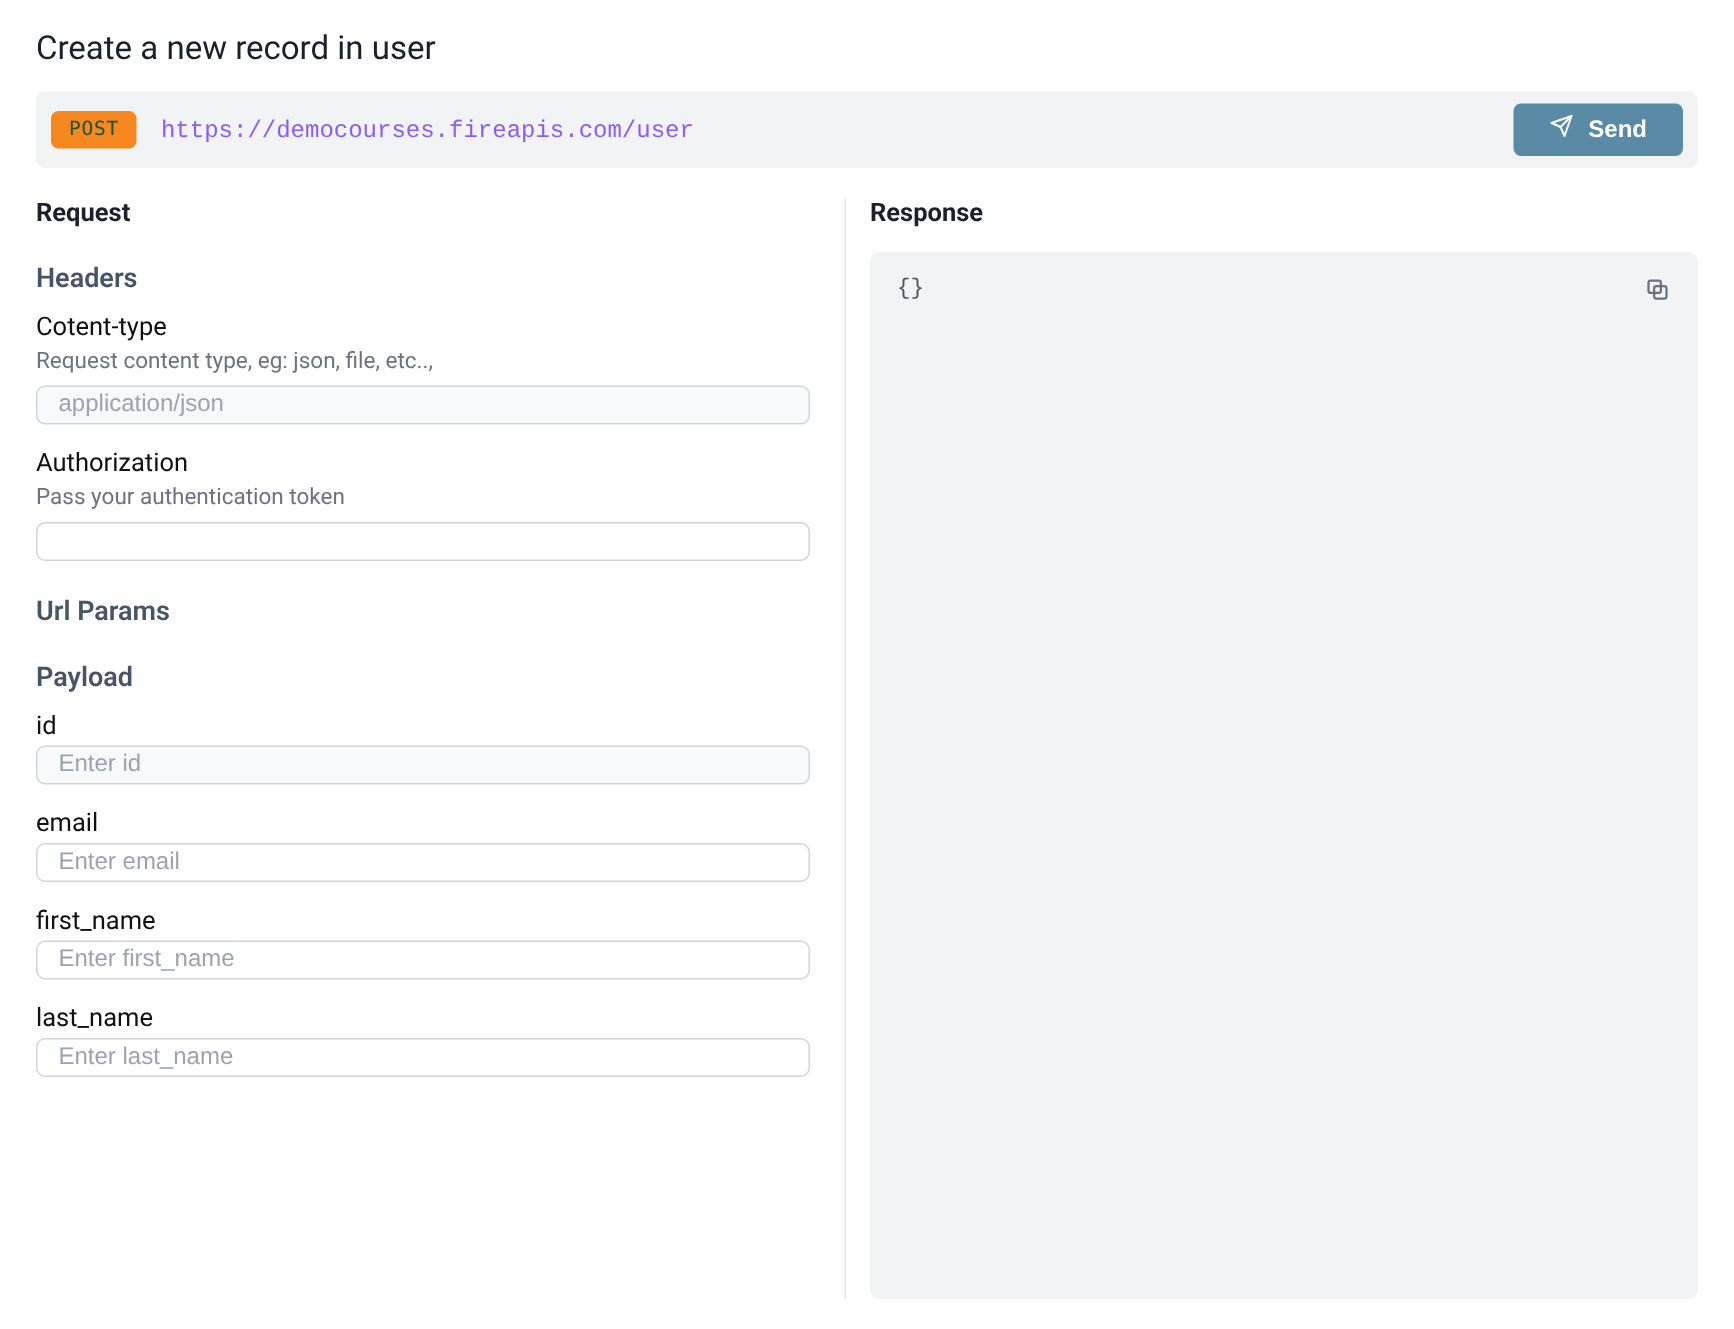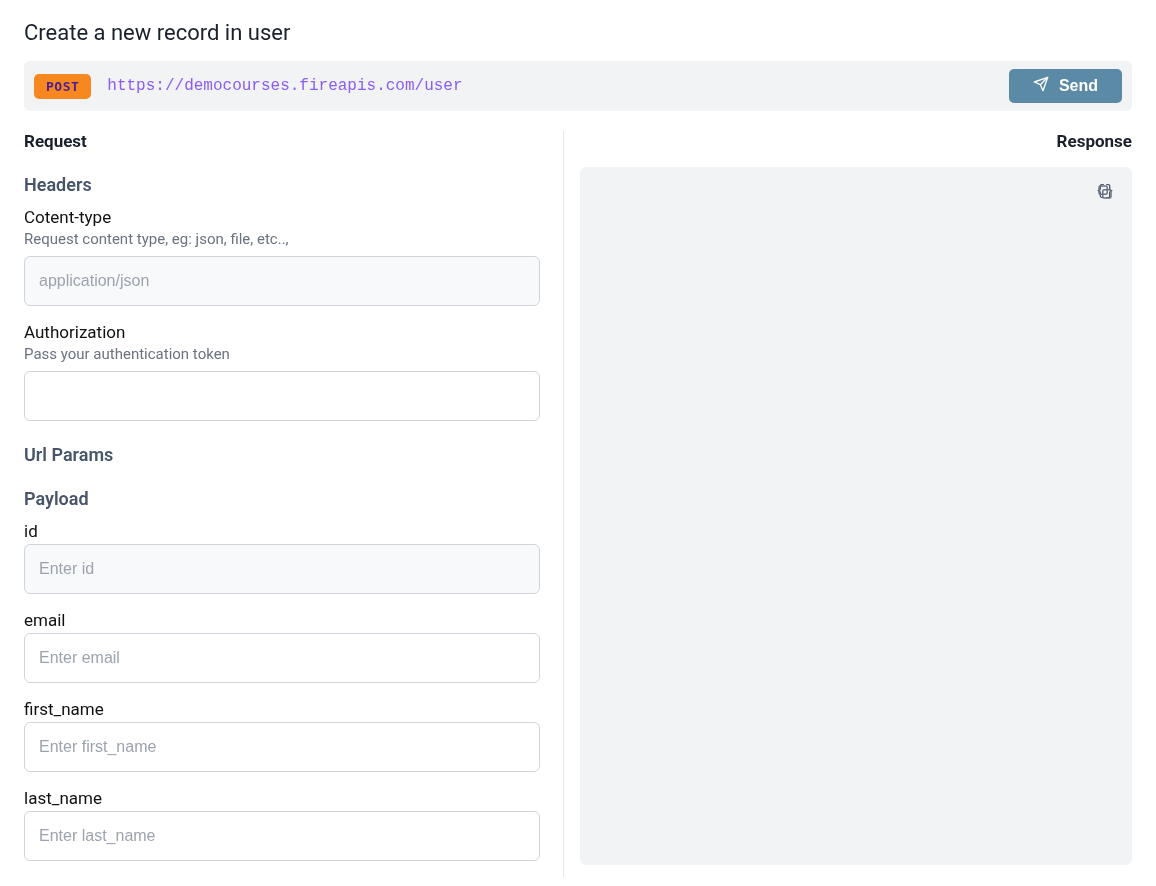--- a/index.html
+++ b/index.html
@@ -22,22 +22,22 @@
     .endpoint-bar {
       display: flex;
       align-items: center;
       background: #f1f3f5;
       border-radius: 6px;
       padding: 8px 10px;
       margin-bottom: 20px;
     }
     .method-badge {
       background: #f6881f;
-      color: #4c1d95;
-      font-weight: 700;
+      color: #14532d;
+      font-weight: 400;
       font-size: 13px;
       letter-spacing: 0.5px;
       padding: 5px 12px;
       border-radius: 5px;
       margin-right: 16px;
       font-family: monospace;
     }
     .endpoint-url {
       font-family: Liberation Mono, monospace;
       font-size: 16px;
@@ -66,21 +66,20 @@
       gap: 0;
     }
     .col-left {
       width: 540px;
       padding-right: 16px;
       border-right: 1px solid #e5e7eb;
     }
     .col-right {
       flex: 1;
       padding-left: 16px;
-      text-align: right;
     }
     .section-title {
       font-size: 17px;
       font-weight: 700;
       margin-bottom: 16px;
     }
     .subsection-title {
       font-size: 18px;
       font-weight: 600;
       color: #475569;
@@ -99,21 +98,21 @@
     .field-hint {
       font-size: 15px;
       color: #6b7280;
       margin-bottom: 8px;
     }
     .text-input {
       width: 100%;
       max-width: 516px;
       border: 1px solid #d1d5db;
       border-radius: 6px;
-      padding: 15px 14px;
+      padding: 3px 14px;
       font-size: 16px;
       background: #fff;
       color: #1a1a1a;
     }
     .text-input.disabled {
       background: #f8f9fa;
       color: #9ca3af;
     }
     .text-input::placeholder {
       color: #9ca3af;

